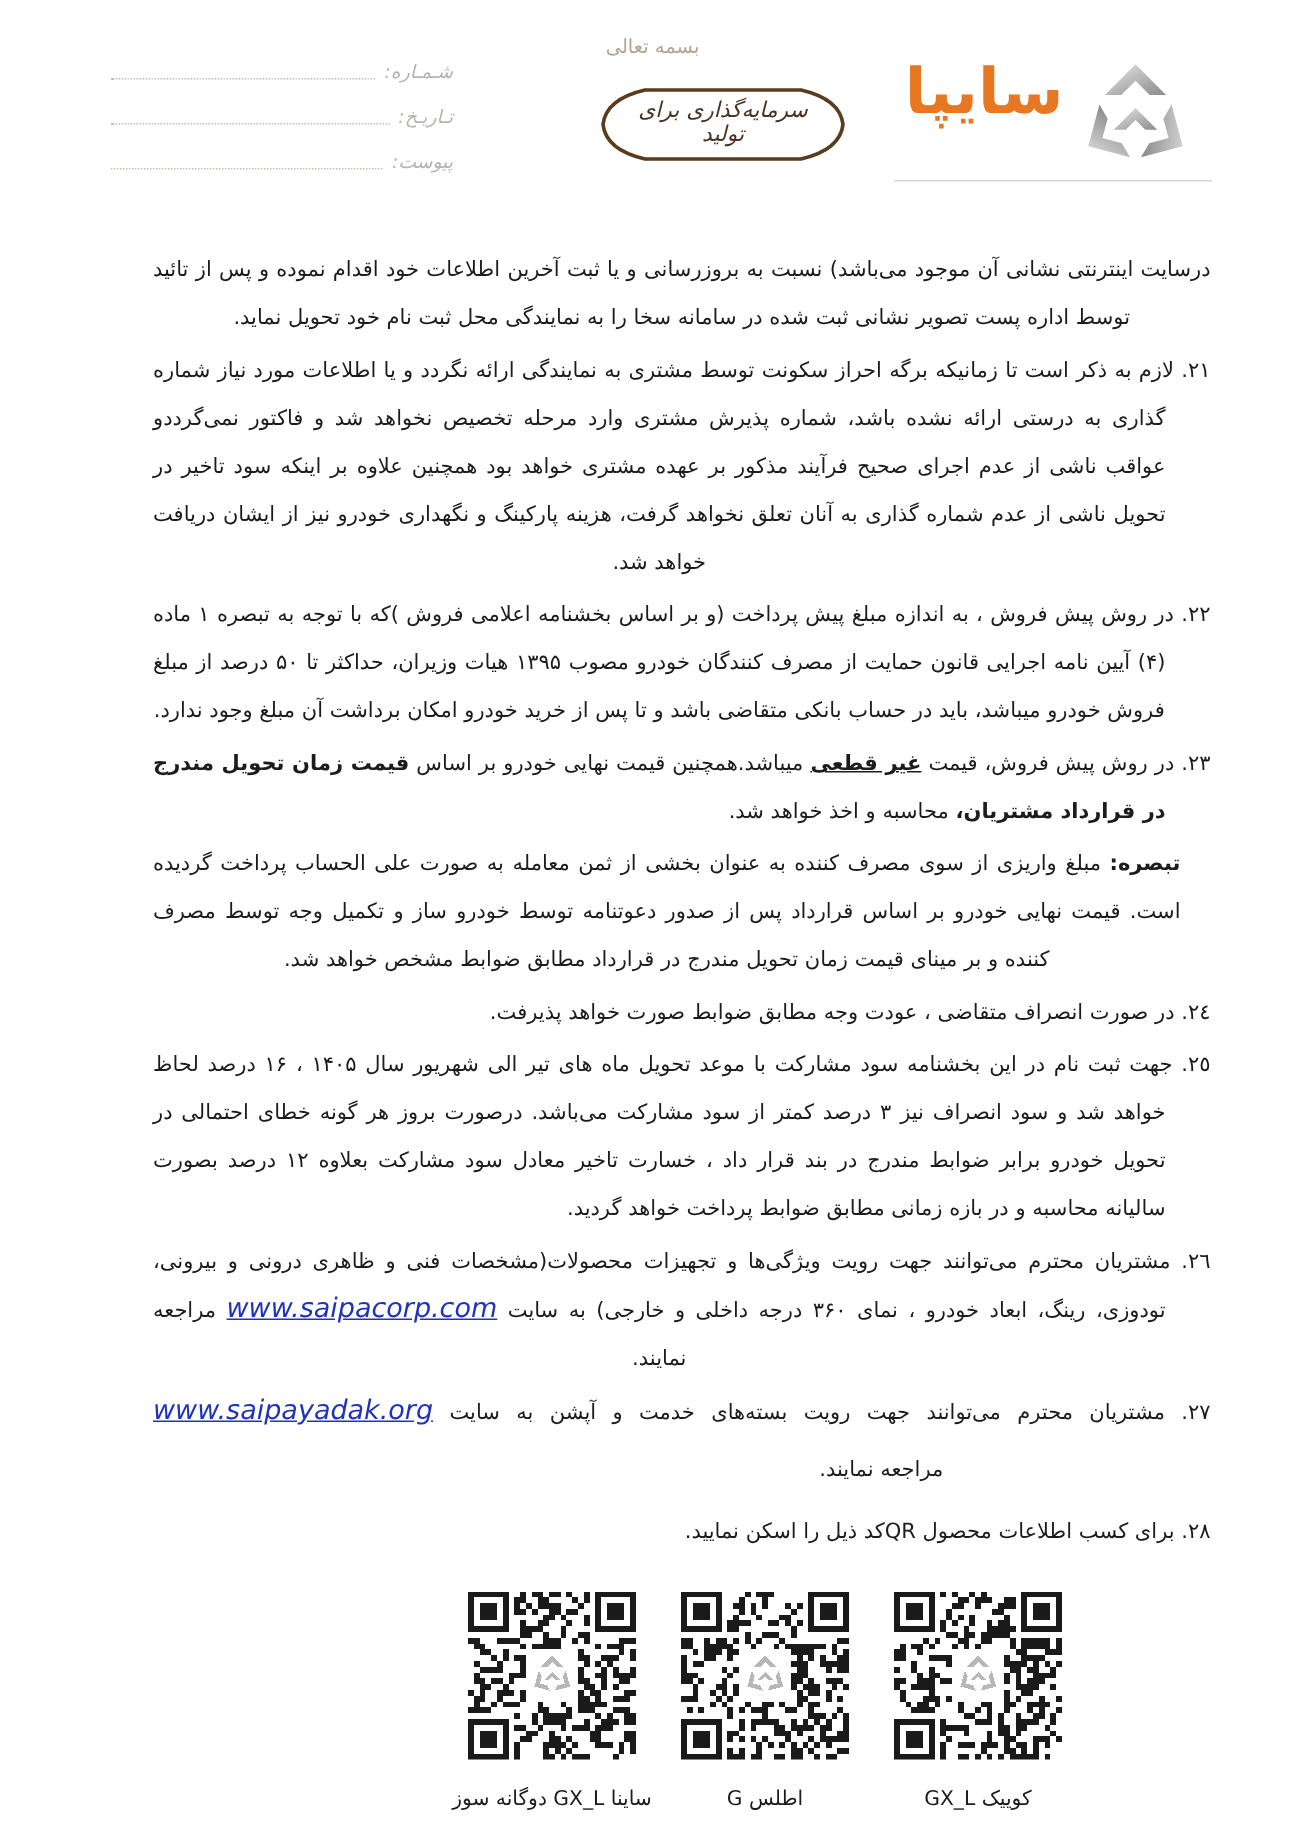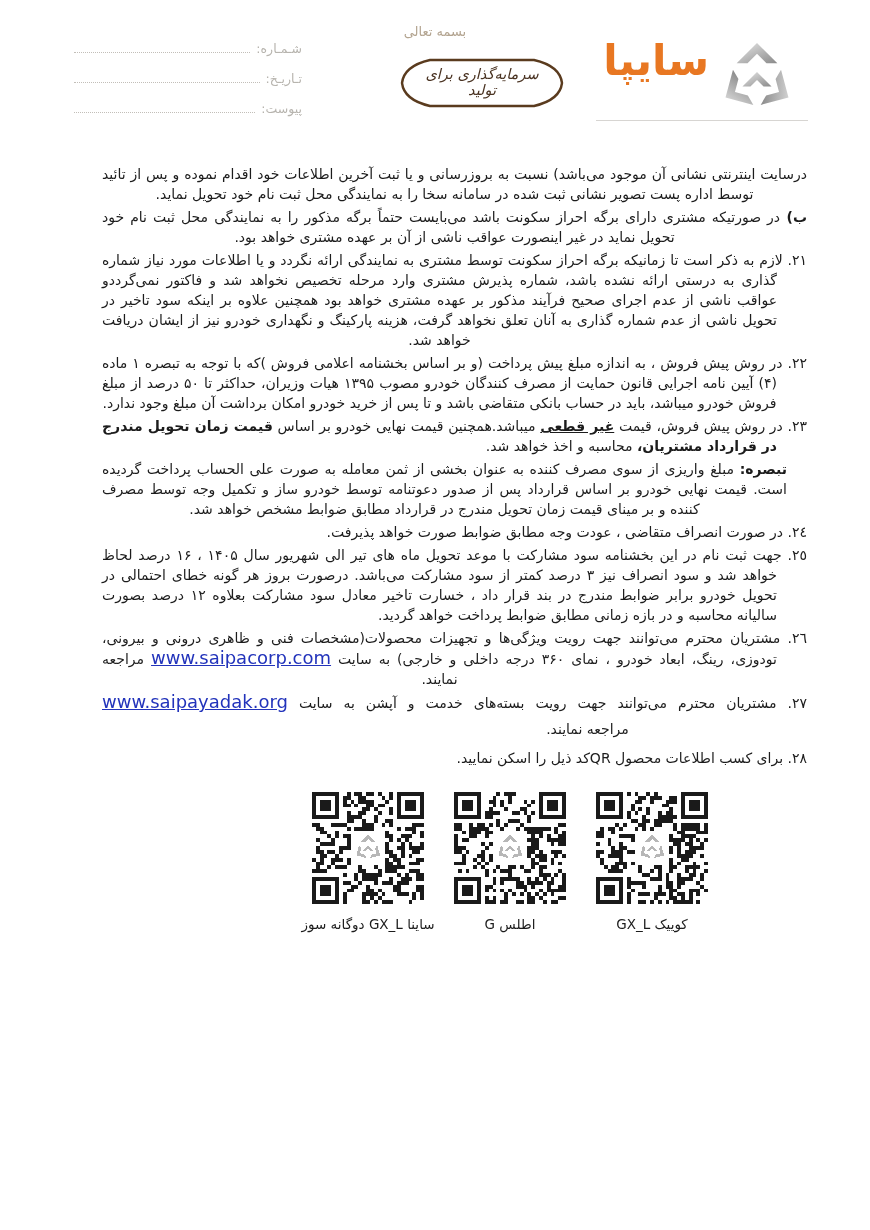--- a/index.html
+++ b/index.html
@@ -6,43 +6,43 @@
   .page{
     position:relative;width:776px;height:1230px;margin:0 auto;background:#fff;
     font-family:"DejaVu Sans",sans-serif;color:#1c1c1c;direction:rtl;overflow:hidden;
   }
   
   .bismillah{
     position:absolute;top:24px;left:0;width:100%;text-align:center;
     color:#b3a490;font-size:13px;letter-spacing:4px;direction:rtl;
   }
   .fields{position:absolute;top:40px;left:25px;width:230px;direction:rtl;}
-  .field-row{display:flex;align-items:flex-end;margin-bottom:14px;}
+  .field-row{display:flex;margin-bottom:14px;font-style:italic;}
   .field-label{color:#b7b4ae;font-size:12.5px;letter-spacing:1px;white-space:nowrap;}
   .field-line{flex:1;border-bottom:1px dotted #c2beb8;margin:0 6px 3px 2px;height:12px;}
   .stamp{position:absolute;top:52px;left:347px;width:176px;height:62px;}
   .stamp svg{position:absolute;top:0;left:0;}
   .stamp-text{
     position:absolute;inset:0;display:flex;align-items:center;justify-content:center;
     font-family:"DejaVu Serif",serif;font-style:italic;font-size:14.5px;color:#4a3322;
     padding:0 18px;text-align:center;line-height:1.1;
   }
   .logo{position:absolute;top:40px;right:28px;display:flex;align-items:flex-start;gap:10px;direction:ltr;}
   .logo-text{color:#e87722;font-weight:bold;font-size:42px;line-height:1;direction:rtl;letter-spacing:1px;}
   .logo-underline{position:absolute;top:120px;right:15px;width:212px;border-bottom:1px solid #d7d5d2;}
   
-  .content{position:absolute;top:164px;left:0;right:0;padding:0 16px 0 55px;font-size:14px;line-height:20px;}
+  .content{position:absolute;top:164px;left:0;right:0;padding:0 16px 0 55px;font-size:14px;line-height:32px;}
   .par{margin:0 0 3px 0;text-align:justify;text-align-last:center;}
   .par.num{padding-right:30px;text-indent:-30px;}
   .par.note{padding-right:20px;}
   .last-right{text-align-last:right;}
   .last-just{text-align-last:justify;}
   .b{font-weight:bold;}
   .bu{font-weight:bold;text-decoration:underline;}
-  .doc-link{color:#2233bb;text-decoration:underline;font-size:18px;cursor:pointer;direction:ltr;unicode-bidi:embed;}
+  .doc-link{color:#2233bb;text-decoration:underline;font-size:18px;cursor:pointer;direction:ltr;unicode-bidi:embed;font-style:italic;}
   .tail27{margin:6px 0 2px 0;text-align:center;padding-left:266px;}
   .m-top{margin-top:9px;}
   
   .qr-row{display:flex;direction:rtl;margin:24px 97px 0 0;gap:26px;}
   .qr-box{width:116px;display:flex;flex-direction:column;align-items:center;justify-content:flex-end;}
   .qr-box svg.qr{width:112px;height:112px;shape-rendering:crispEdges;background:#fff;}
   .qr-label{margin-top:10px;font-size:13.5px;color:#1c1c1c;white-space:nowrap;direction:rtl;}
   .svgdefs{position:absolute;width:0;height:0;}
 </style>
 </head>
@@ -95,21 +95,20 @@
     <svg width="76" height="80" viewBox="0 0 100 110">
       <use href="#emb" fill="url(#silverGrad)"></use>
     </svg>
   </div>
   <div class="logo-underline"></div>
 
   <div class="content">
 
     <p class="par"><span>درسایت اینترنتی نشانی آن موجود می‌باشد) نسبت به بروزرسانی و یا ثبت آخرین اطلاعات خود اقدام نموده و پس از تائید توسط اداره پست تصویر نشانی ثبت شده در سامانه سخا را به نمایندگی محل ثبت نام خود تحویل نماید.</span></p>
 
-    <p class="par"><span class="b">ب) </span><span>در صورتیکه مشتری دارای برگه احراز سکونت باشد می‌بایست حتماً برگه مذکور را به نمایندگی محل ثبت نام خود تحویل نماید در غیر اینصورت عواقب ناشی از آن بر عهده مشتری خواهد بود.</span></p>
 
     <p class="par num"><span>۲۱. لازم به ذکر است تا زمانیکه برگه احراز سکونت توسط مشتری به نمایندگی ارائه نگردد و یا اطلاعات مورد نیاز شماره گذاری به درستی ارائه نشده باشد، شماره پذیرش مشتری وارد مرحله تخصیص نخواهد شد و فاکتور نمی‌گرددو عواقب ناشی از عدم اجرای صحیح فرآیند مذکور بر عهده مشتری خواهد بود همچنین علاوه بر اینکه سود تاخیر در تحویل ناشی از عدم شماره گذاری به آنان تعلق نخواهد گرفت، هزینه پارکینگ و نگهداری خودرو نیز از ایشان دریافت خواهد شد.</span></p>
 
     <p class="par num"><span>۲۲. در روش پیش فروش ، به اندازه مبلغ پیش پرداخت (و بر اساس بخشنامه اعلامی فروش )که با توجه به تبصره ۱ ماده (۴) آیین نامه اجرایی قانون حمایت از مصرف کنندگان خودرو مصوب ۱۳۹۵ هیات وزیران، حداکثر تا ۵۰ درصد از مبلغ فروش خودرو میباشد، باید در حساب بانکی متقاضی باشد و تا پس از خرید خودرو امکان برداشت آن مبلغ وجود ندارد.</span></p>
 
     <p class="par num last-right"><span>۲۳. در روش پیش فروش، قیمت </span><span class="bu">غیر قطعی</span><span> میباشد.همچنین قیمت نهایی خودرو بر اساس </span><span class="b">قیمت زمان تحویل مندرج در قرارداد مشتریان،</span><span> محاسبه و اخذ خواهد شد.</span></p>
 
     <p class="par note"><span class="b">تبصره:</span><span> مبلغ واریزی از سوی مصرف کننده به عنوان بخشی از ثمن معامله به صورت علی الحساب پرداخت گردیده است. قیمت نهایی خودرو بر اساس قرارداد پس از صدور دعوتنامه توسط خودرو ساز و تکمیل وجه توسط مصرف کننده و بر مینای قیمت زمان تحویل مندرج در قرارداد مطابق ضوابط مشخص خواهد شد.</span></p>
 
     <p class="par num last-right"><span>۲٤. در صورت انصراف متقاضی ، عودت وجه مطابق ضوابط صورت خواهد پذیرفت.</span></p>

